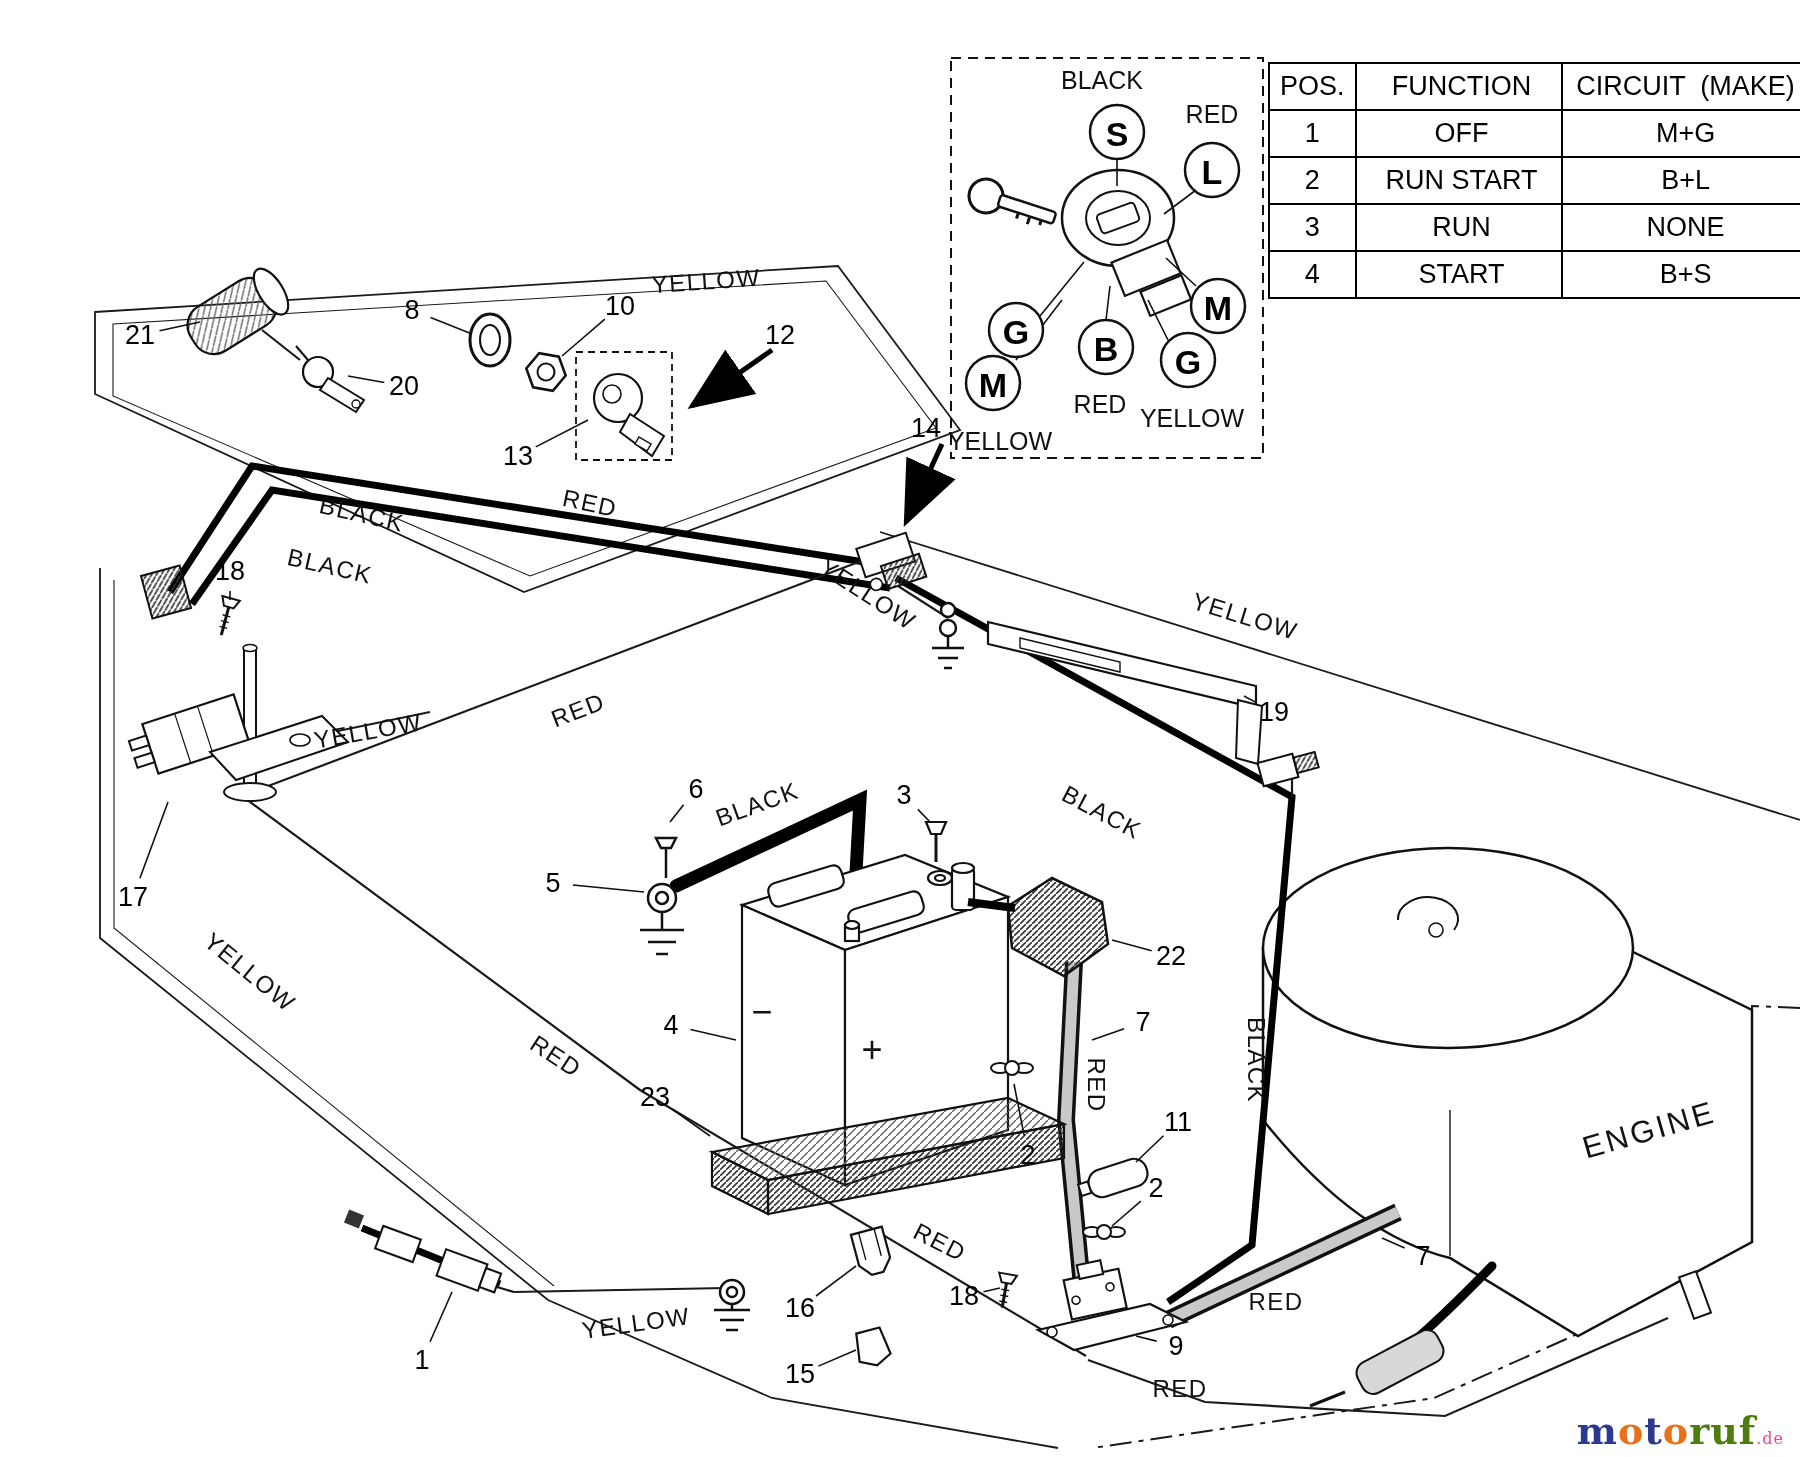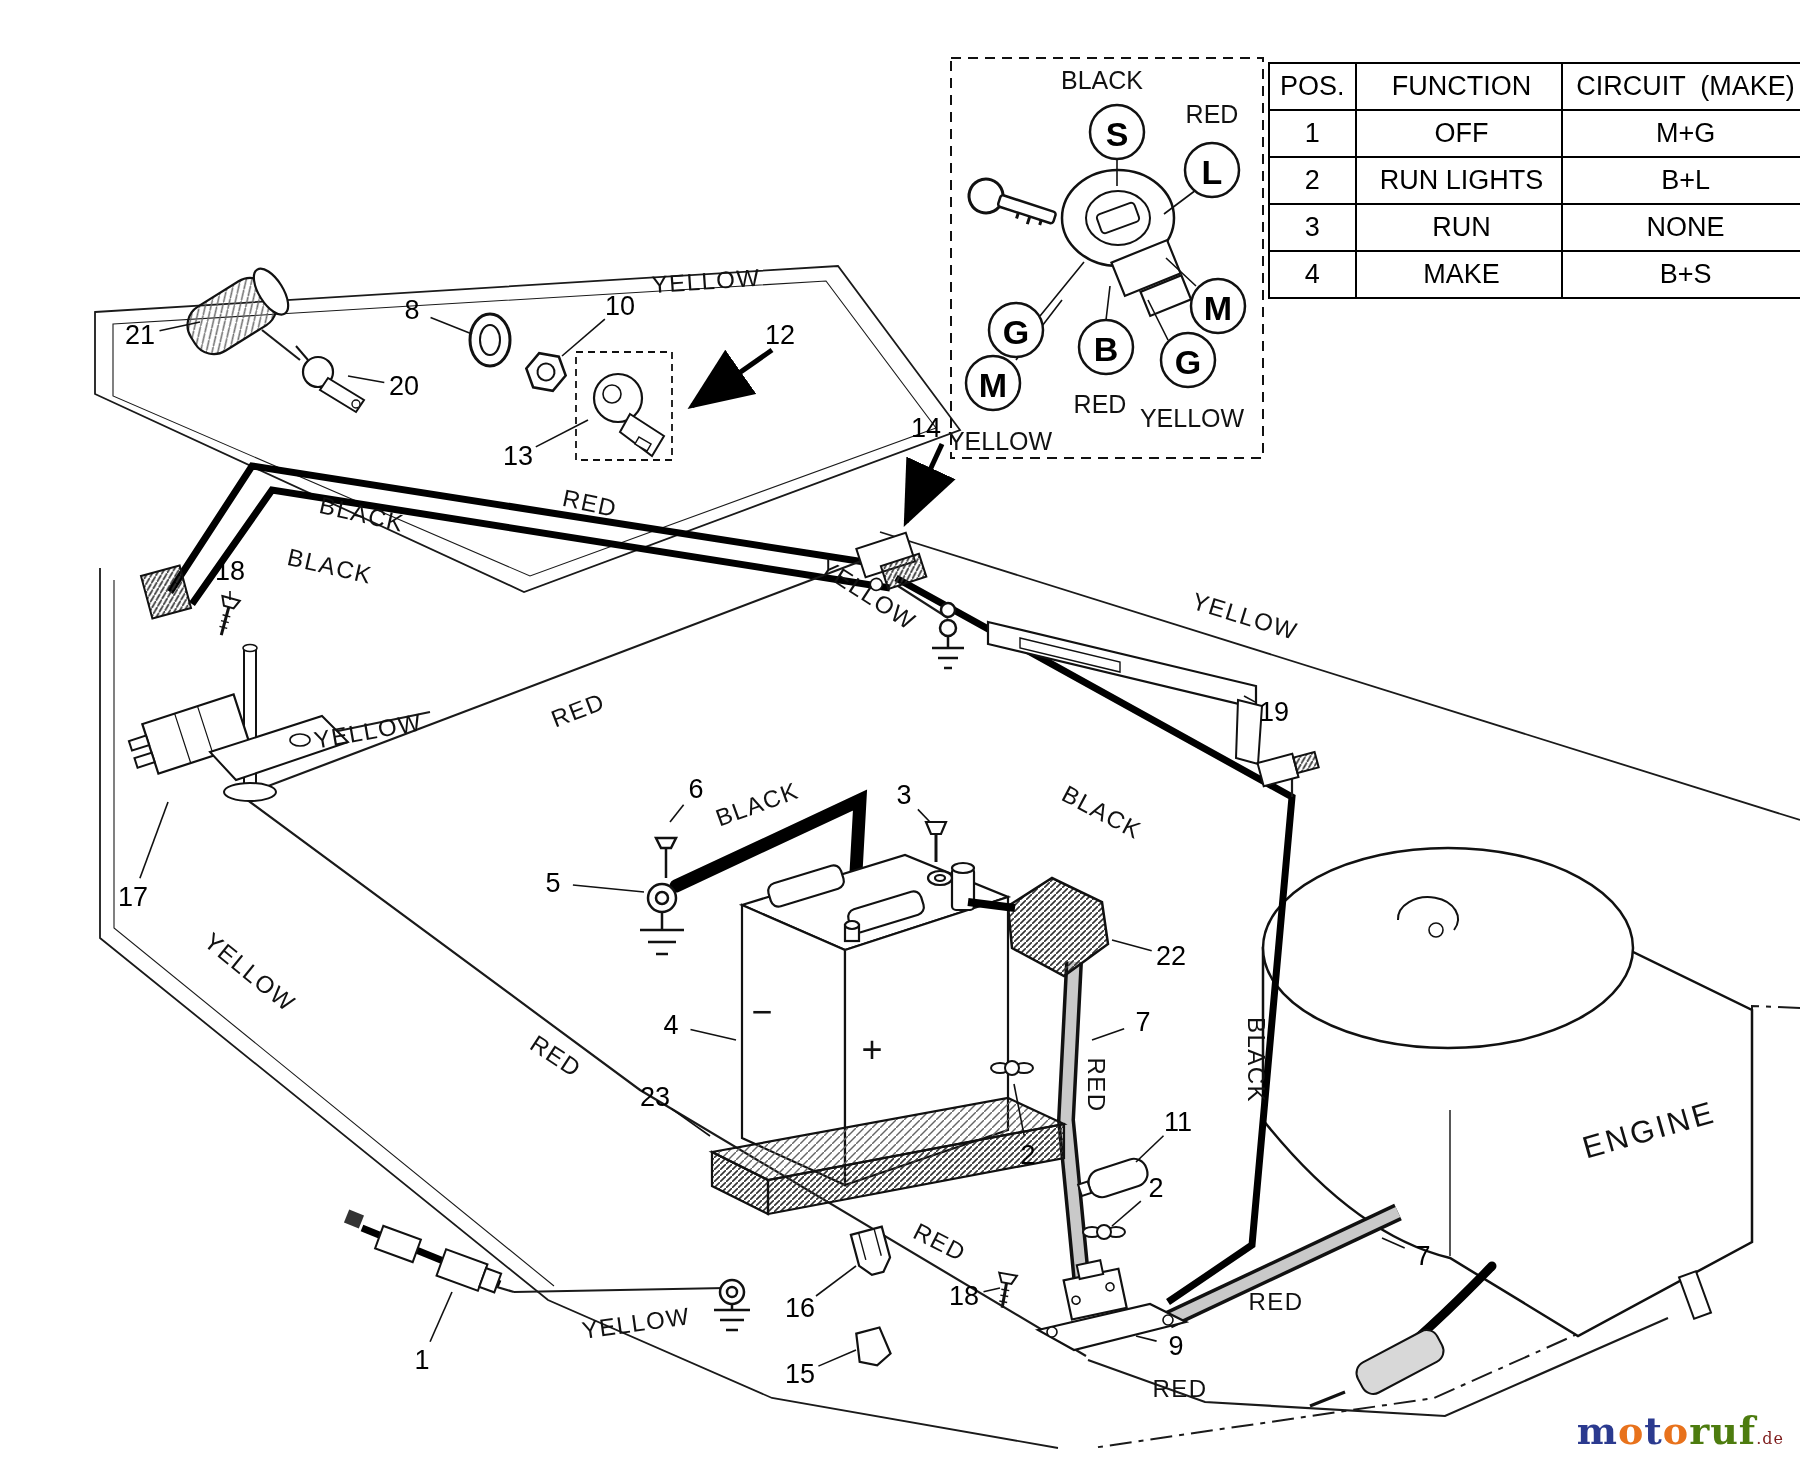--- a/index.html
+++ b/index.html
@@ -8,21 +8,21 @@
   .stage svg{position:absolute;left:0;top:0;}
   .ign-table{position:absolute;left:1268px;top:62px;border-collapse:collapse;background:#fff;
              font-size:27px;color:#000;}
   .ign-table th,.ign-table td{border:2.5px solid #000;text-align:center;padding:0 10px;height:45px;
              font-weight:normal;white-space:pre;}
   .ign-table .c0{min-width:62px;}
   .ign-table .c1{min-width:178px;padding-left:16px;}
   .ign-table .c2{min-width:226px;}
   .watermark{position:absolute;right:16px;bottom:4px;font-family:"DejaVu Serif",serif;
              font-size:38px;font-weight:bold;letter-spacing:1px;}
-  .watermark .wm-suffix{font-size:16px;font-weight:normal;color:#7f1d1d;}
+  .watermark .wm-suffix{font-size:16px;font-weight:normal;color:#ec4899;}
 </style>
 </head>
 <body>
 
 <div class="stage">
 
 <svg width="1800" height="1457" viewBox="0 0 1800 1457">
   <defs>
     <pattern id="hatch" patternUnits="userSpaceOnUse" width="8" height="8">
       <path d="M0 8 L8 0" stroke="#666" stroke-width="1.4"></path>
@@ -399,31 +399,31 @@
         </tr>
       </thead>
       <tbody>
         <tr>
           <td class="c0">1</td>
           <td class="c1">OFF</td>
           <td class="c2">M+G</td>
         </tr>
         <tr>
           <td class="c0">2</td>
-          <td class="c1">RUN LIGHTS</td>
+          <td class="c1">RUN START</td>
           <td class="c2">B+L</td>
         </tr>
         <tr>
           <td class="c0">3</td>
           <td class="c1">RUN</td>
           <td class="c2">NONE</td>
         </tr>
         <tr>
           <td class="c0">4</td>
-          <td class="c1">MAKE</td>
+          <td class="c1">START</td>
           <td class="c2">B+S</td>
         </tr>
       </tbody>
     </table>
 
 <div class="watermark">
   <span id="wm-brand"><span style="color: rgb(43, 58, 143);">m</span><span style="color: rgb(232, 114, 28);">o</span><span style="color: rgb(43, 58, 143);">t</span><span style="color: rgb(232, 114, 28);">o</span><span style="color: #4d7c0f;">ruf</span></span><span class="wm-suffix">.de</span>
 </div>
 
 </div>

